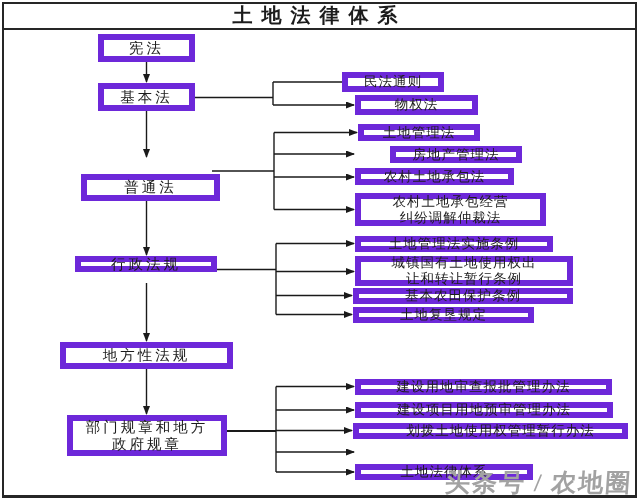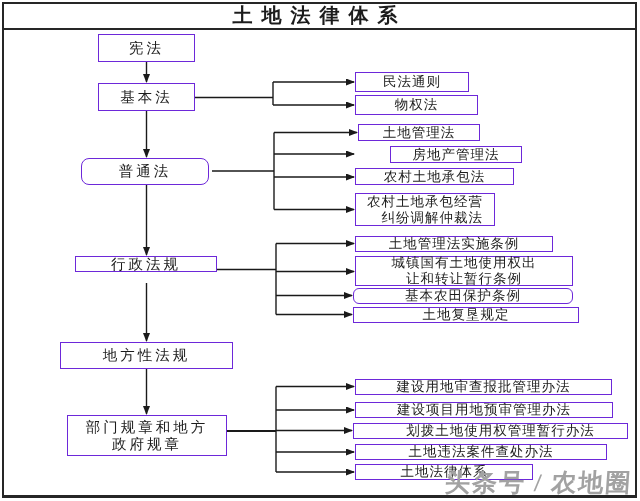--- a/index.html
+++ b/index.html
@@ -13,21 +13,21 @@
     border:2px solid #262626;border-bottom-width:3px;
   }
   #title-band{
     position:absolute;left:2px;top:2px;right:3px;height:26px;
     border-bottom:2px solid #262626;
     display:flex;align-items:center;justify-content:center;
     font-weight:bold;font-size:20px;letter-spacing:9px;
   }
   .box{
     position:absolute;box-sizing:border-box;background:#fff;
-    border:1px solid #6d28d9;
+    border:6px solid #6d28d9;
     display:flex;align-items:center;justify-content:center;
     text-align:center;white-space:pre-line;line-height:1.15;
   }
   .node{font-size:14.5px;letter-spacing:3px;}
   .leaf{font-size:13.5px;letter-spacing:1px;}
   #connectors{position:absolute;left:0;top:0;pointer-events:none;}
   #watermark{
     position:absolute;right:8px;bottom:2px;
     font-size:25px;font-weight:bold;color:#a2a2a2;letter-spacing:2px;
     transform:skewX(-4deg);
@@ -80,42 +80,41 @@
       <line x1="276" y1="386.5" x2="354" y2="386.5" marker-end="url(#arr)"></line>
       <line x1="276" y1="410" x2="354" y2="410" marker-end="url(#arr)"></line>
       <line x1="276" y1="430.5" x2="352" y2="430.5" marker-end="url(#arr)"></line>
       <line x1="276" y1="452" x2="354" y2="452" marker-end="url(#arr)"></line>
       <line x1="276" y1="472" x2="354" y2="472" marker-end="url(#arr)"></line>
     </g>
   </svg>
 
   <div class="box node" style="left:98px;top:34px;width:97px;height:28px;">宪法</div>
   <div class="box node" style="left:98px;top:83px;width:97px;height:28px;">基本法</div>
-  <div class="box node" style="left:81px;top:158px;width:128px;height:27px;border-radius:8px;">普通法</div>
+  <div class="box node" style="left:81px;top:174px;width:139px;height:27px;">普通法</div>
   <div class="box node" style="left:75px;top:256px;width:142px;height:16px;">行政法规</div>
   <div class="box node" style="left:60px;top:342px;width:173px;height:27px;">地方性法规</div>
   <div class="box node" style="left:67px;top:415px;width:160px;height:41px;">部门规章和地方
 政府规章</div>
 
-  <div class="box leaf" style="left:355px;top:72px;width:114px;height:20px;">民法通则</div>
+  <div class="box leaf" style="left:342px;top:72px;width:102px;height:20px;">民法通则</div>
   <div class="box leaf" style="left:355px;top:95px;width:123px;height:20px;">物权法</div>
 
   <div class="box leaf" style="left:358px;top:124px;width:122px;height:17px;">土地管理法</div>
   <div class="box leaf" style="left:355px;top:146px;width:132px;height:17px;margin-left:35px;">房地产管理法</div>
   <div class="box leaf" style="left:355px;top:168px;width:159px;height:17px;">农村土地承包法</div>
-  <div class="box leaf" style="left:355px;top:193px;width:140px;height:33px;text-align:right;">农村土地承包经营
+  <div class="box leaf" style="left:355px;top:193px;width:191px;height:33px;">农村土地承包经营
 纠纷调解仲裁法</div>
 
   <div class="box leaf" style="left:355px;top:236px;width:198px;height:16px;">土地管理法实施条例</div>
   <div class="box leaf" style="left:355px;top:256px;width:218px;height:30px;">城镇国有土地使用权出
 让和转让暂行条例</div>
-  <div class="box leaf" style="left:353px;top:288px;width:220px;height:16px;border-radius:6px;">基本农田保护条例</div>
-  <div class="box leaf" style="left:353px;top:307px;width:226px;height:16px;">土地复垦规定</div>
+  <div class="box leaf" style="left:353px;top:288px;width:220px;height:16px;">基本农田保护条例</div>
+  <div class="box leaf" style="left:353px;top:307px;width:181px;height:16px;">土地复垦规定</div>
 
   <div class="box leaf" style="left:355px;top:379px;width:257px;height:16px;">建设用地审查报批管理办法</div>
   <div class="box leaf" style="left:355px;top:402px;width:258px;height:16px;">建设项目用地预审管理办法</div>
   <div class="box leaf" style="left:353px;top:423px;width:275px;height:16px;padding-left:20px;">划拨土地使用权管理暂行办法</div>
-  <div class="box leaf" style="left:355px;top:444px;width:252px;height:16px;">土地违法案件查处办法</div>
   <div class="box leaf" style="left:355px;top:464px;width:178px;height:16px;">土地法律体系</div>
 
   <div id="watermark">头条号 / 农地圈</div>
 
 </div>
 
 </body></html>

